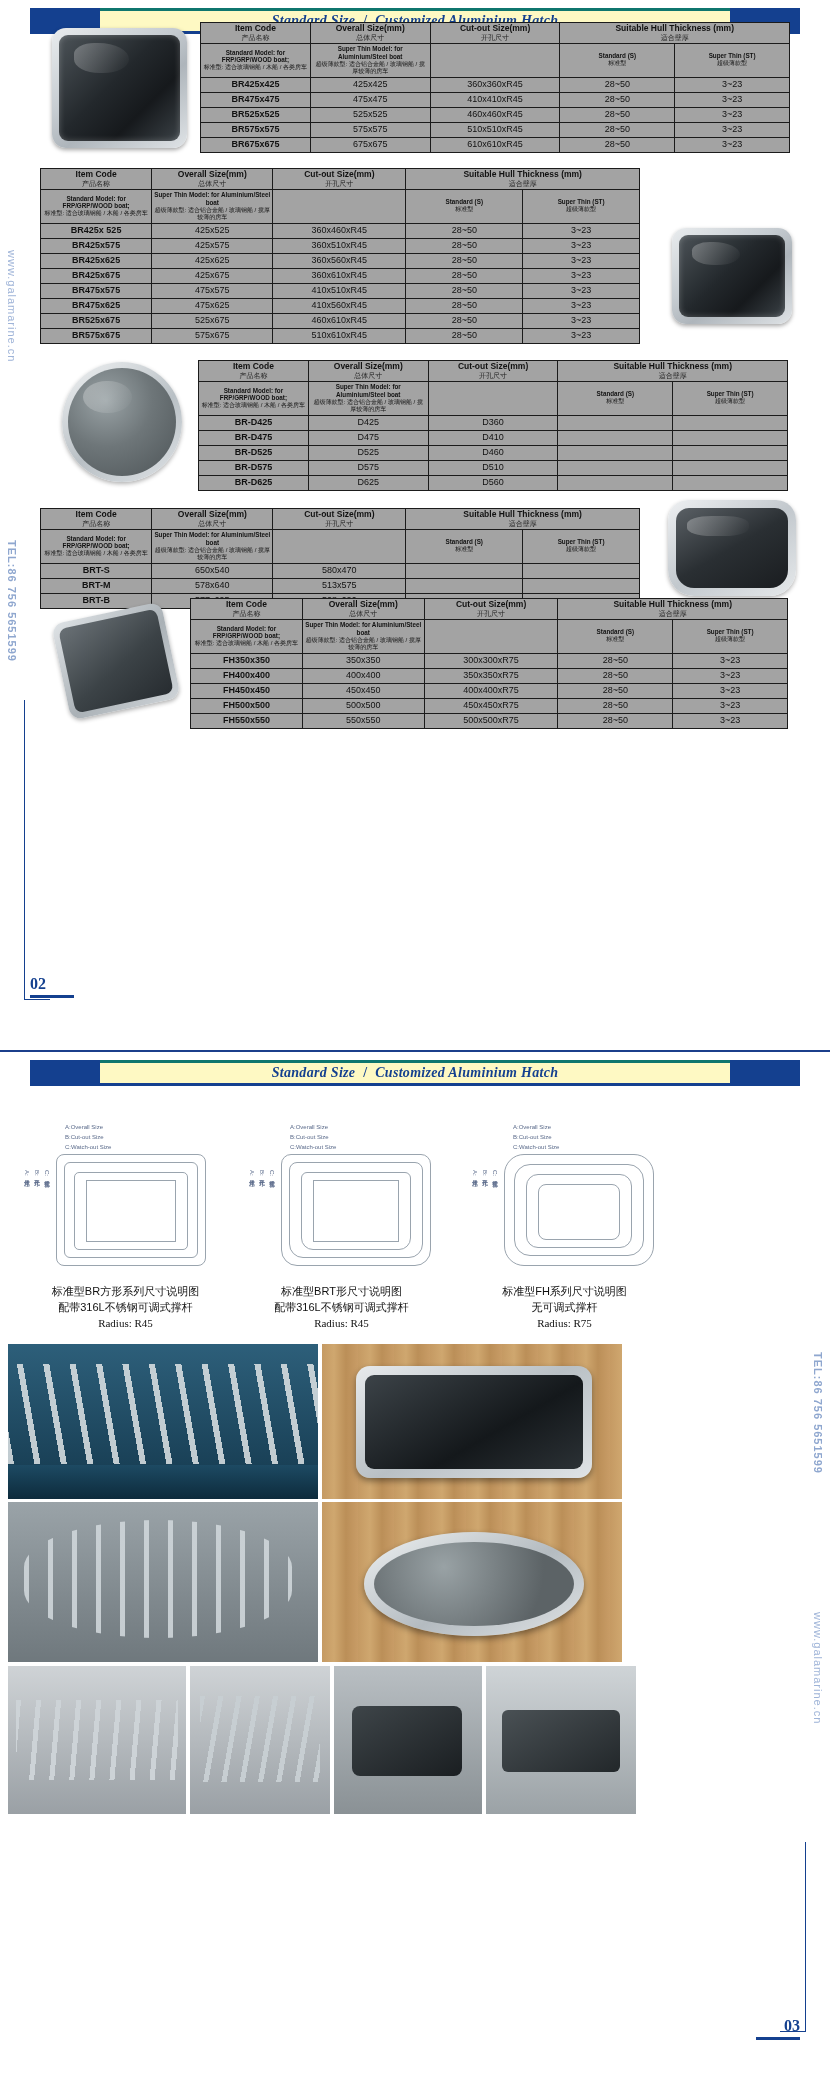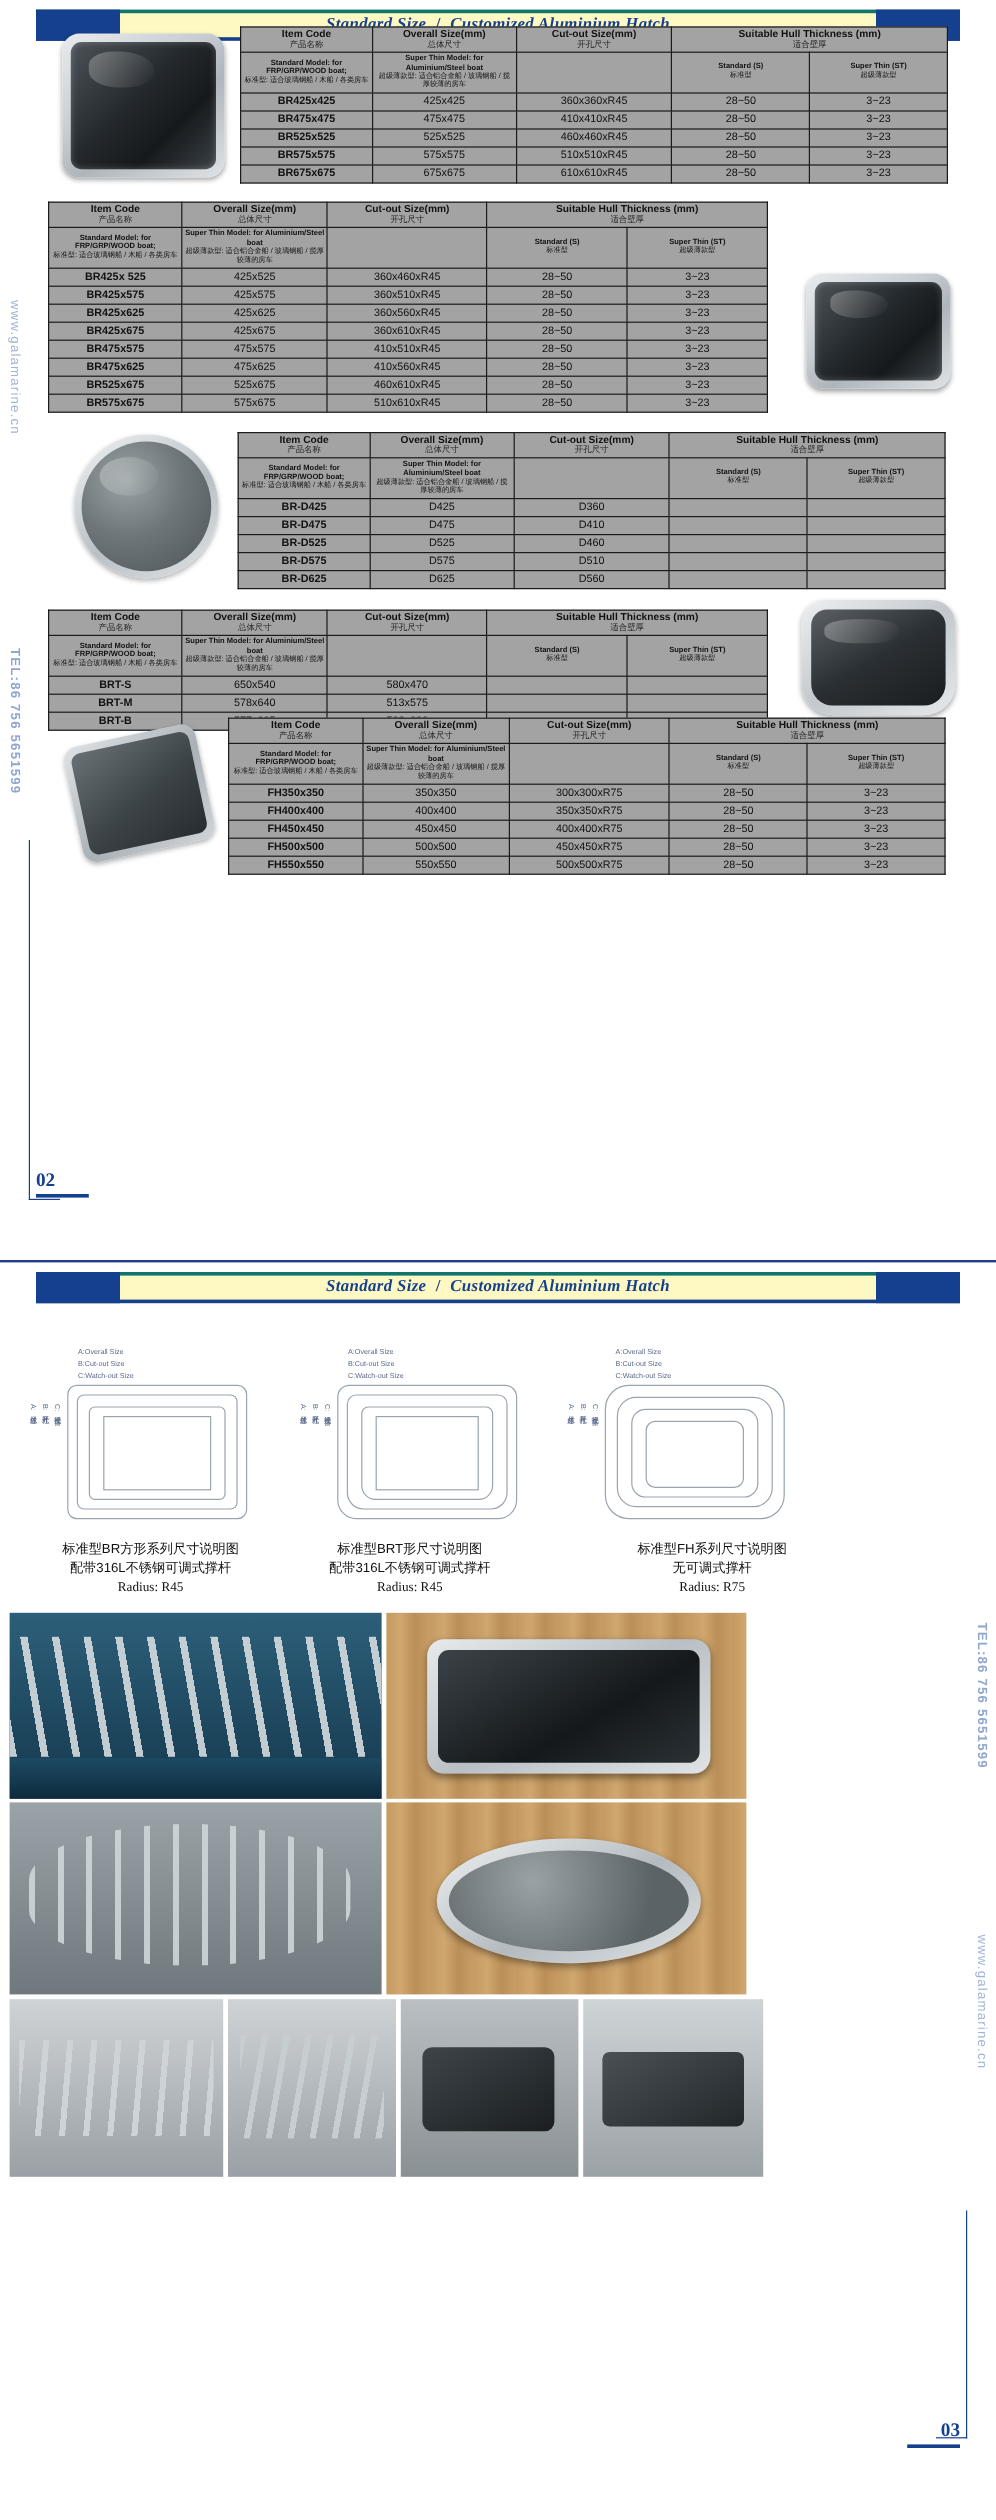--- a/index.html
+++ b/index.html
@@ -708,21 +708,21 @@
     <div class="dim-label" style="left:45px; top:12px;">B:Cut-out Size</div>
     <div class="dim-label" style="left:45px; top:22px;">C:Watch-out Size</div>
     <div class="dim-vert" style="left:2px; top:48px;">A:总体尺寸</div>
     <div class="dim-vert" style="left:12px; top:48px;">B:开孔尺寸</div>
     <div class="dim-vert" style="left:22px; top:48px;">C:视窗尺寸</div>
     <div class="diagram-frame" style="left:36px; top:32px; width:150px; height:112px; border-radius:20px;"></div>
     <div class="diagram-frame" style="left:46px; top:42px; width:130px; height:92px; border-radius:16px;"></div>
     <div class="diagram-frame" style="left:58px; top:52px; width:106px; height:74px; border-radius:12px;"></div>
     <div class="diagram-frame" style="left:70px; top:62px; width:82px; height:56px; border-radius:8px;"></div>
   </div>
-  <div class="caption" style="left:486px; top:232px;">
+  <div class="caption" style="left:457px; top:232px;">
     <div>标准型FH系列尺寸说明图</div>
     <div>无可调式撑杆</div>
     <div class="r">Radius: R75</div>
   </div>
 
   <div class="pcell blue-floor" style="left:8px; top:292px; width:310px; height:155px;">
     <div style="position:absolute; left:0; top:20px; width:310px; height:100px; background:repeating-linear-gradient(80deg,#dfe4e6 0 6px, rgba(0,0,0,0) 6px 26px); opacity:.85;"></div>
     <div style="position:absolute; left:0; bottom:0; width:310px; height:34px; background:linear-gradient(180deg,#1d4a63,#0d2b3c);"></div>
   </div>
 

